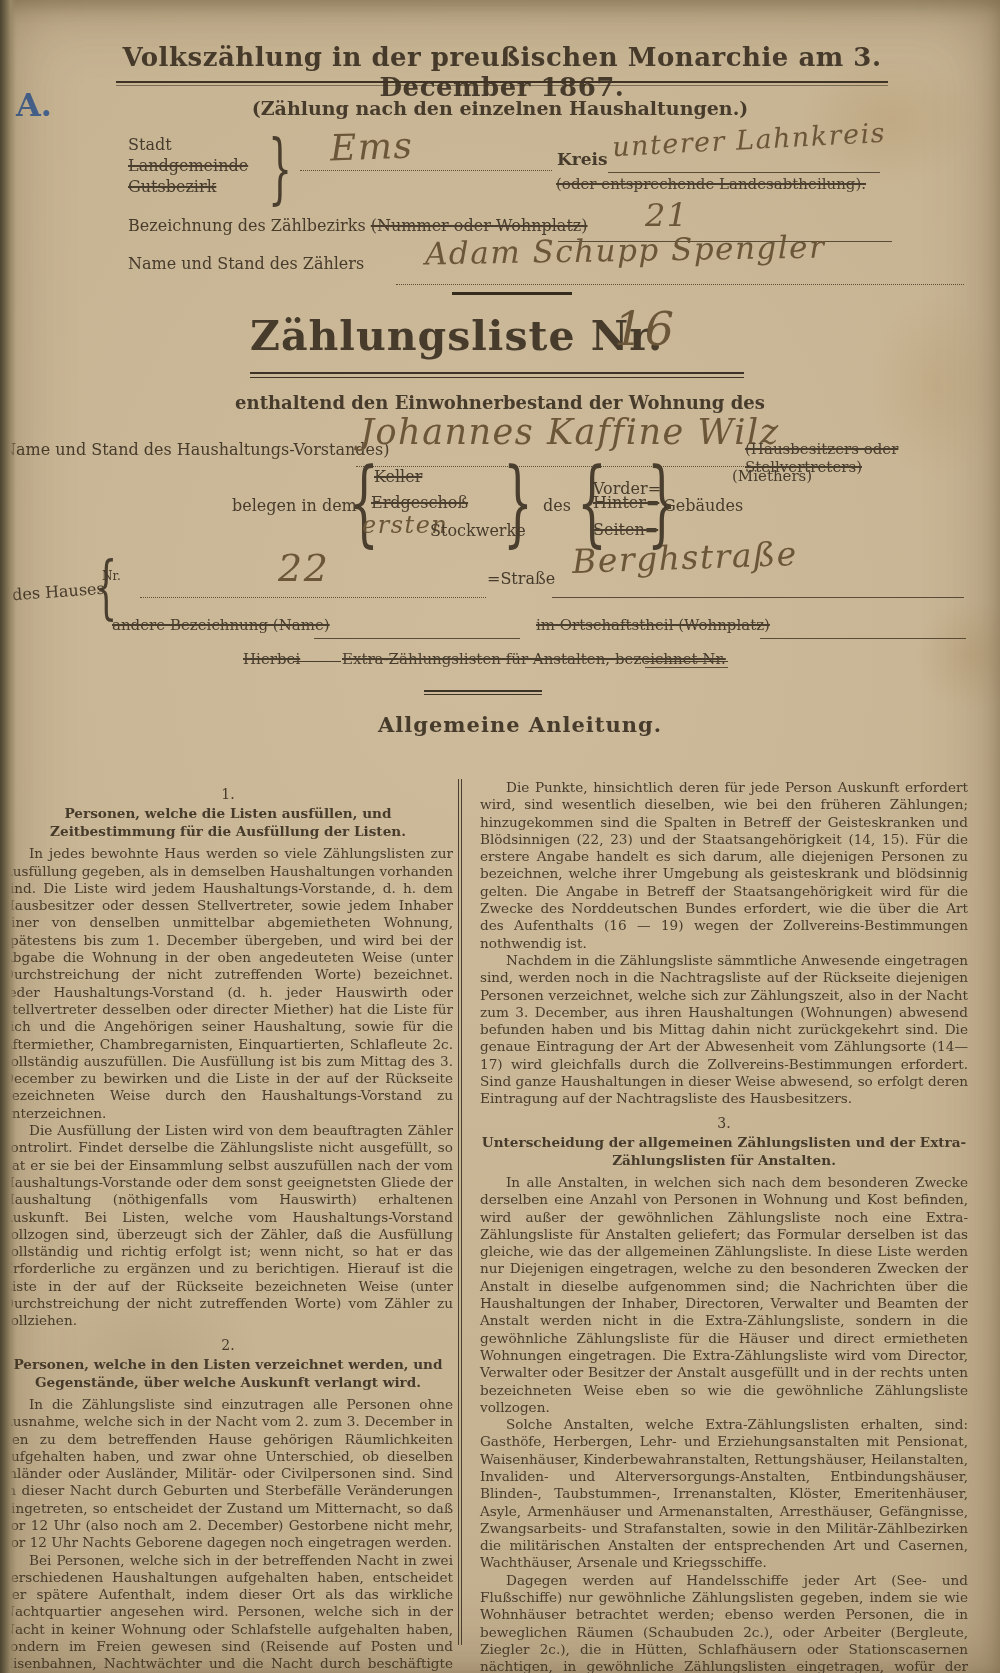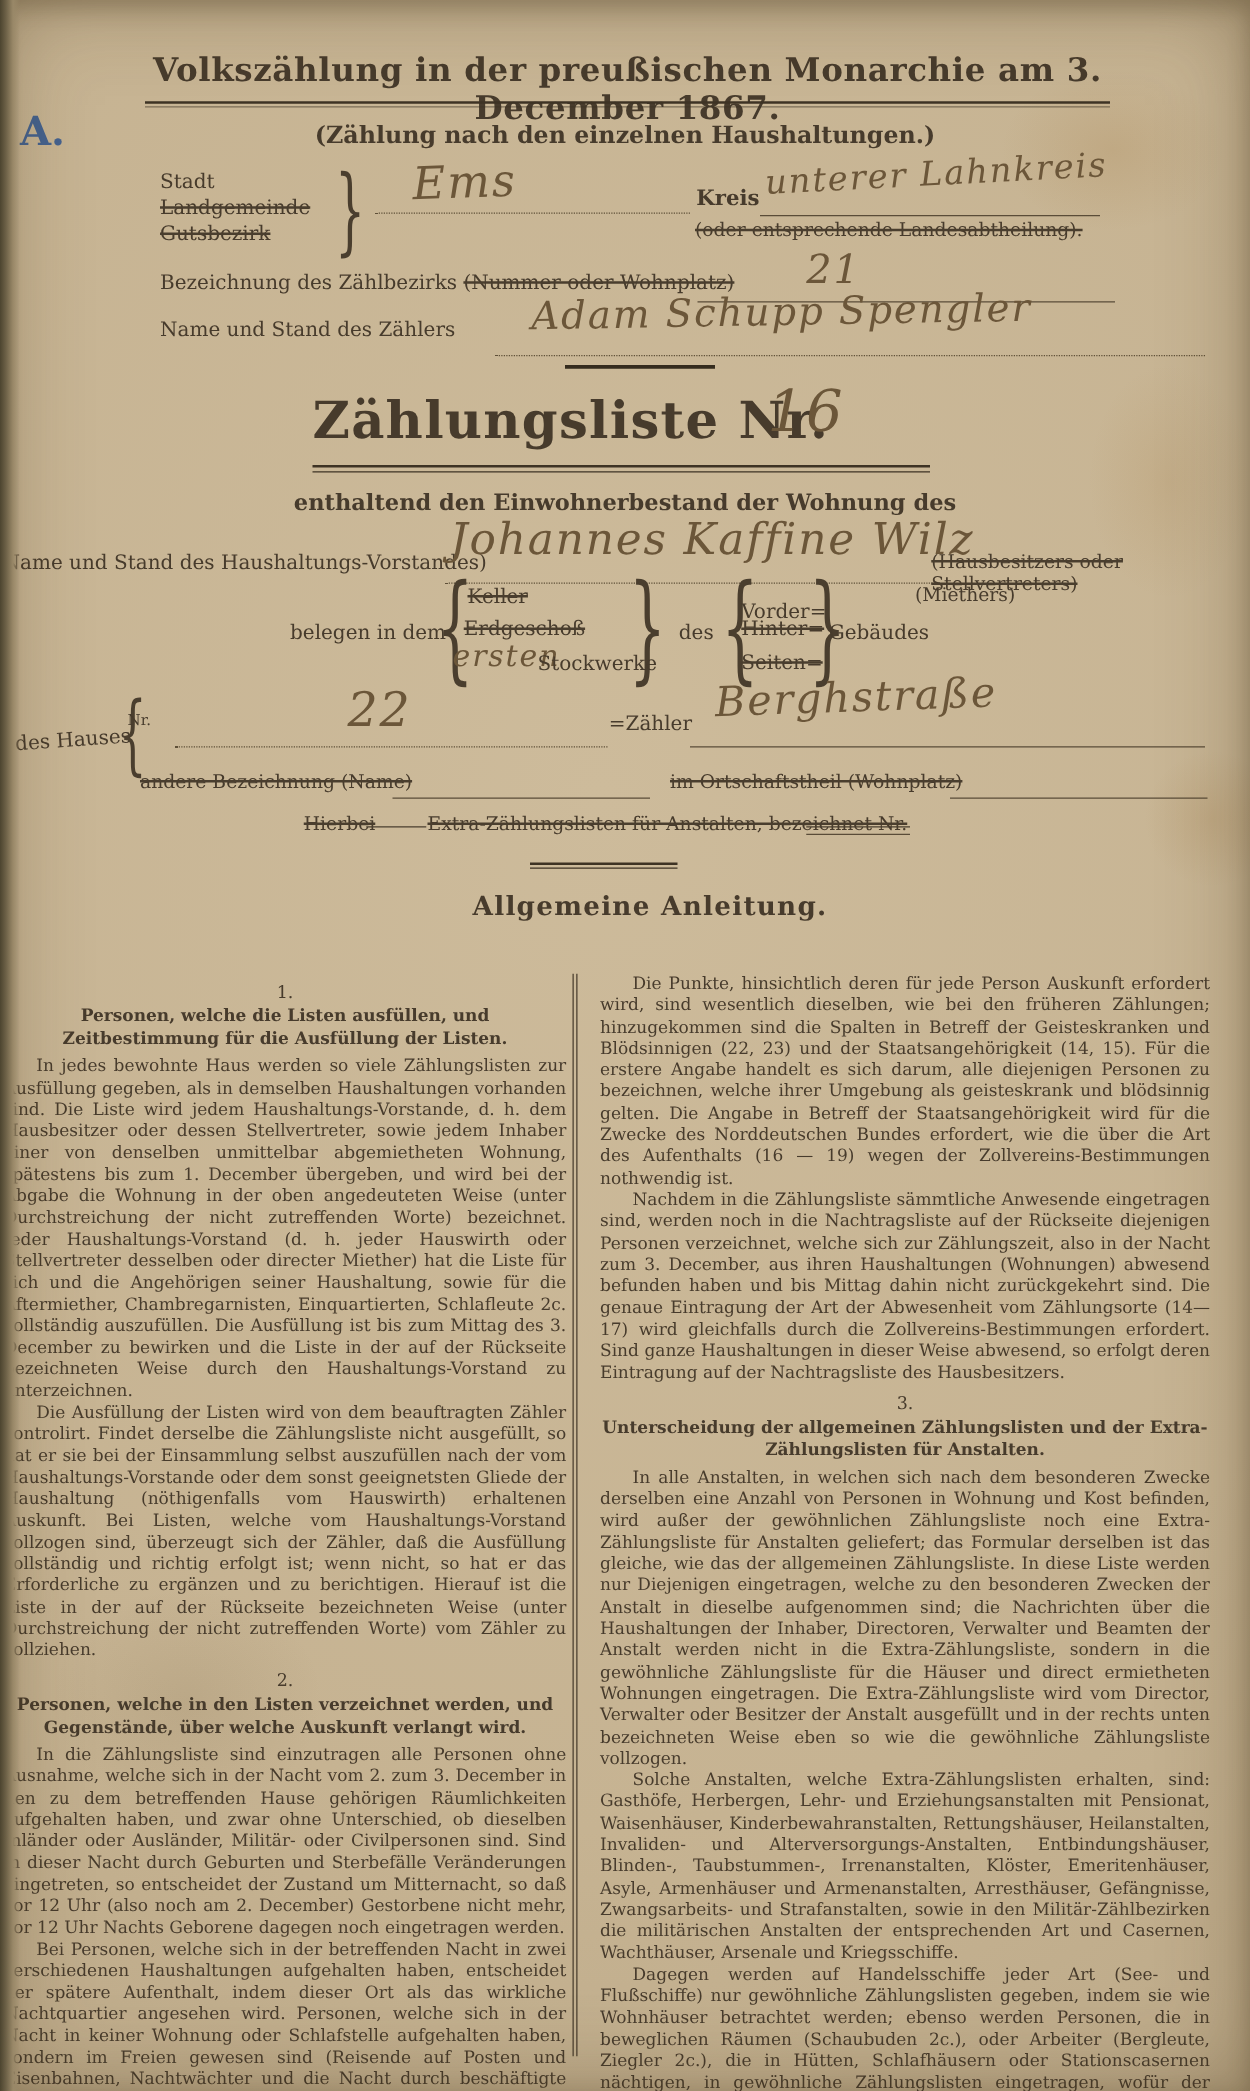--- a/index.html
+++ b/index.html
@@ -185,21 +185,21 @@
   <div class="abs vorder">Vorder=</div>
   <div class="abs hinter struck">Hinter=</div>
   <div class="abs seiten struck">Seiten=</div>
   <div class="abs gebaeudes">Gebäudes</div>
 
   <div class="abs des-hauses">des Hauses</div>
   <div class="abs brace brace-l3">{</div>
   <div class="abs nr-label">Nr.</div>
   <div class="abs rule-dot line-nr"></div>
   <div class="abs hand nr-value">22</div>
-  <div class="abs strasse-label">=Zähler</div>
+  <div class="abs strasse-label">=Straße</div>
   <div class="abs hand strasse-value">Berghstraße</div>
   <div class="abs rule line-strasse"></div>
   <div class="abs andere-label struck">andere Bezeichnung (Name)</div>
   <div class="abs rule line-andere"></div>
   <div class="abs ortschaft-label struck">im Ortschaftstheil (Wohnplatz)</div>
   <div class="abs rule line-ortschaft"></div>
 
   <div class="abs hierbei struck">Hierbei</div>
   <div class="abs strike-h"></div>
   <div class="abs extra-label struck">Extra-Zählungslisten für Anstalten, bezeichnet Nr.</div>

